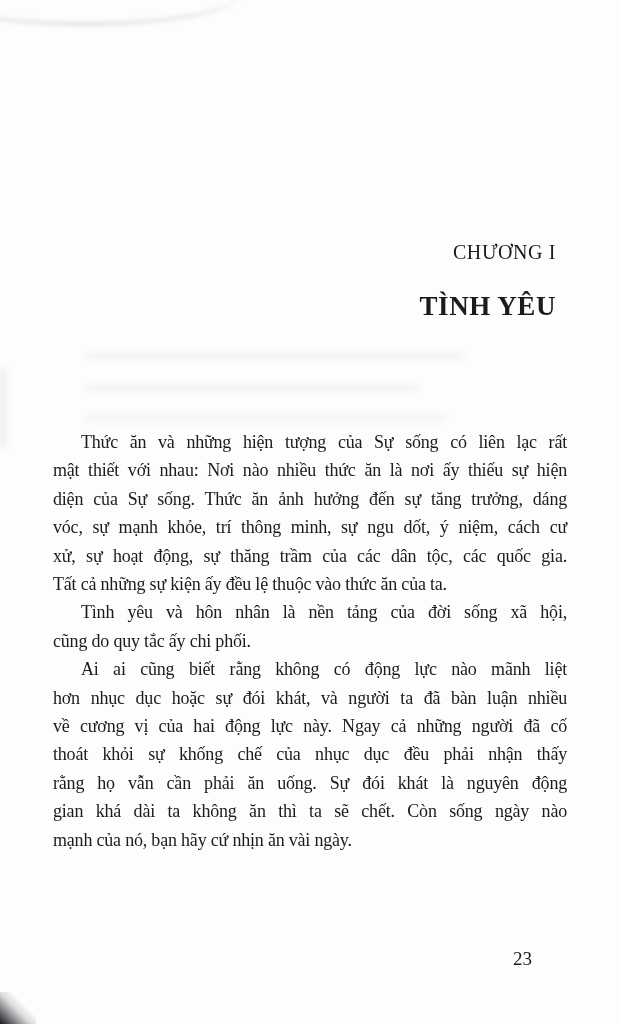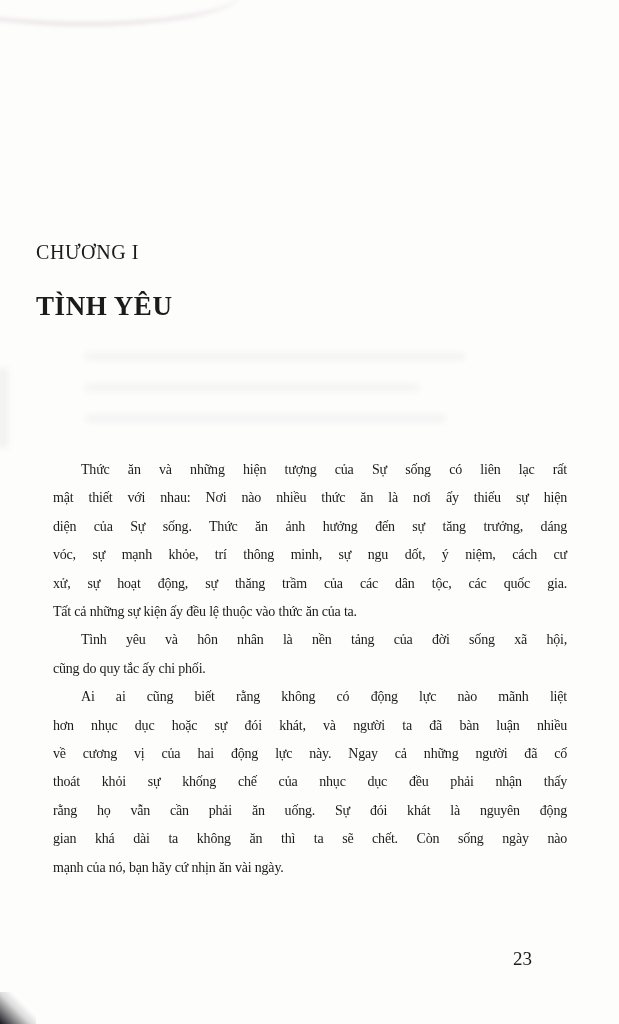--- a/index.html
+++ b/index.html
@@ -13,37 +13,37 @@
     height:1024px;
     background:var(--paper);
     overflow:hidden;
     font-family:"Liberation Serif","DejaVu Serif",serif;
     color:var(--ink);
   }
   
   .chapter{
     position:absolute;
     top:241px; left:36px; width:520px;
-    text-align:left;
+    text-align:right;
     font-size:20px;
     letter-spacing:0.6px;
   }
   .title{
     position:absolute;
     top:291px; left:36px; width:520px;
-    text-align:left;
+    text-align:right;
     font-size:27px;
     font-weight:bold;
     letter-spacing:0.6px;
   }
   
   .body-text{
     position:absolute;
-    top:456px; left:53px; width:514px;
-    font-size:14px;
+    top:428px; left:53px; width:514px;
+    font-size:18px;
     line-height:28.4px;
     letter-spacing:-0.2px;
   }
   .ln{
     text-align:justify;
     text-align-last:justify;
     white-space:normal;
   }
   .ln.first{ text-indent:28px; }
   .ln.last{ text-align-last:left; }

